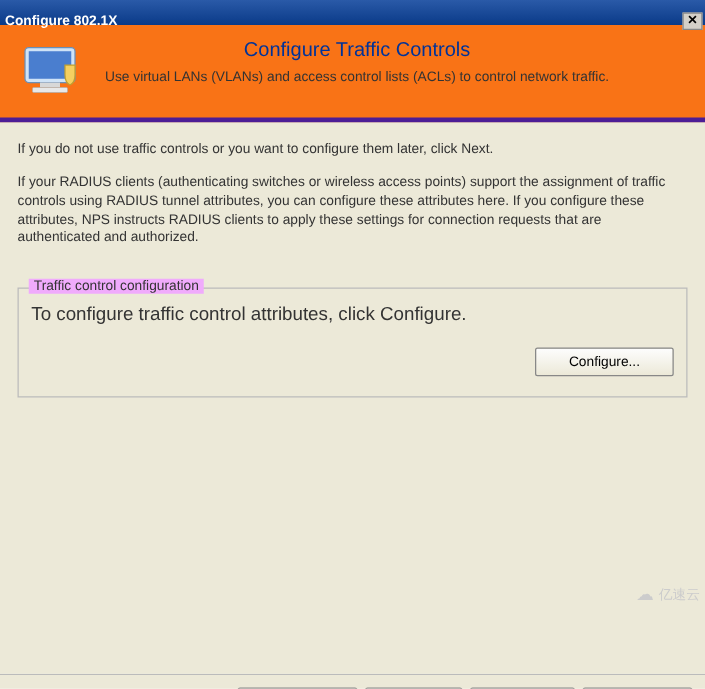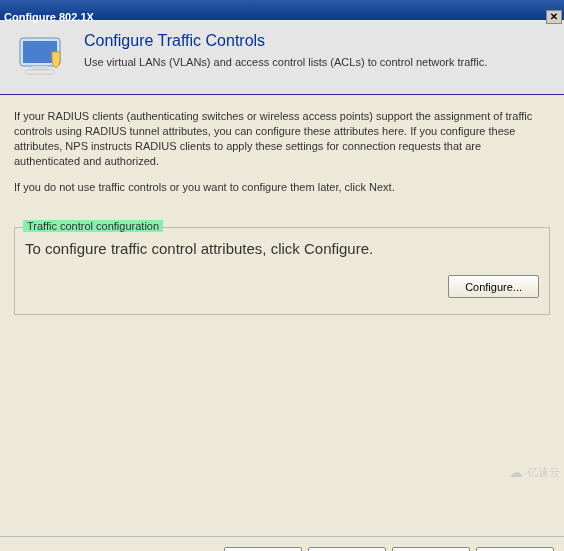--- a/index.html
+++ b/index.html
@@ -33,26 +33,27 @@
       align-items: center;
       justify-content: center;
       font-family: Arial, sans-serif;
       font-size: 10px;
       font-weight: bold;
       color: #000;
       cursor: pointer;
       line-height: 1;
     }
     .header {
-      background: #e5e5e5;
+      background: #f97316;
       padding: 12px 14px 12px 14px;
       display: flex;
       align-items: flex-start;
       gap: 16px;
-      border-bottom: 1px solid #4c1d95;
+      border-bottom: 4px solid #4c1d95;
+      text-align: center;
     }
     .header-icon {
       width: 54px;
       height: 48px;
       flex-shrink: 0;
       margin-top: 2px;
     }
     .header-text h1 {
       margin: 0 0 6px 0;
       font-family: "Segoe UI", Tahoma, sans-serif;
@@ -81,21 +82,21 @@
       border: 1px solid #bbb;
       margin-top: 32px;
       padding: 12px 10px 10px 10px;
       position: relative;
       height: 88px;
     }
     .groupbox-legend {
       position: absolute;
       top: -8px;
       left: 8px;
-      background: #86efac;
+      background: #f0abfc;
       padding: 0 4px;
       font-size: 11px;
       color: #333;
     }
     .groupbox-text {
       font-size: 15px;
       color: #333;
       margin: 0;
     }
     .groupbox-buttonrow {
@@ -105,21 +106,21 @@
     }
     .btn {
       min-width: 75px;
       height: 23px;
       background: linear-gradient(to bottom, #fdfdfd, #ece9d8);
       border: 1px solid #888;
       border-radius: 2px;
       font-family: Tahoma, sans-serif;
       font-size: 11px;
       color: #000;
-      padding: 0 16px;
+      padding: 0 26px;
       cursor: pointer;
     }
     .btn[disabled] {
       color: #999;
       cursor: default;
     }
     .footer {
       background: #ece9d8;
       border-top: 1px solid #bbb;
       height: 44px;
@@ -167,22 +168,22 @@
       <path d="M38 18 L46 18 L46 26 Q46 32 42 34 Q38 32 38 26 Z" fill="#f5d060" stroke="#c0a030" stroke-width="1"></path>
     </svg>
   </div>
   <div class="header-text">
     <h1>Configure Traffic Controls</h1>
     <p>Use virtual LANs (VLANs) and access control lists (ACLs) to control network traffic.</p>
   </div>
 </div>
 
 <div class="content">
+  <p class="content-text">If you do not use traffic controls or you want to configure them later, click Next.</p>
   <p class="content-text">If your RADIUS clients (authenticating switches or wireless access points) support the assignment of traffic controls using RADIUS tunnel attributes, you can configure these attributes here. If you configure these attributes, NPS instructs RADIUS clients to apply these settings for connection requests that are authenticated and authorized.</p>
-  <p class="content-text">If you do not use traffic controls or you want to configure them later, click Next.</p>
 
   <div class="groupbox">
     <div class="groupbox-legend">Traffic control configuration</div>
     <p class="groupbox-text">To configure traffic control attributes, click Configure.</p>
     <div class="groupbox-buttonrow">
       <button class="btn">Configure...</button>
     </div>
   </div>
 
   <div class="watermark">

